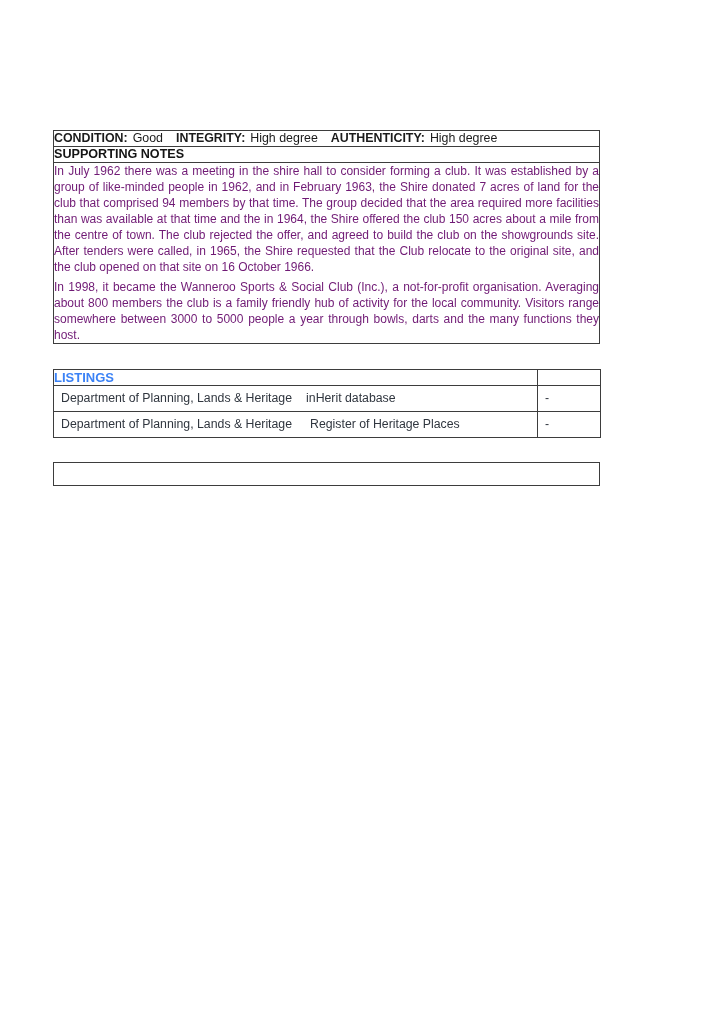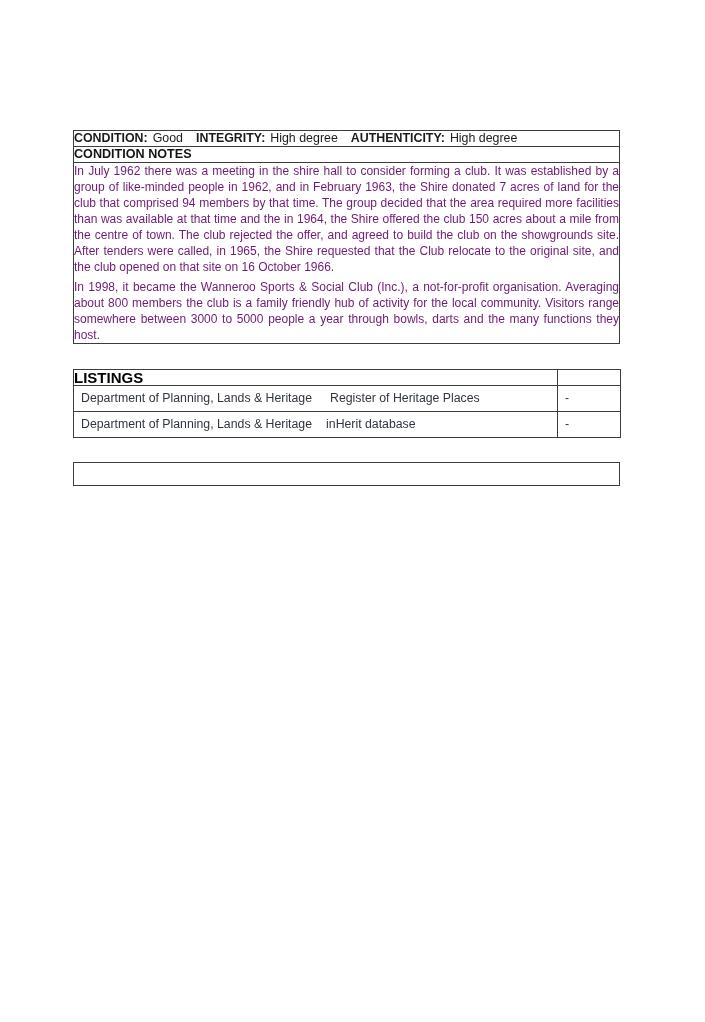--- a/index.html
+++ b/index.html
@@ -24,21 +24,20 @@
     width: 547px;
   }
 
   
   .block {
     width: 100%;
     border: 1px solid #3d3d3d;
     border-collapse: collapse;
     table-layout: fixed;
     background: #fff;
-    margin-left: 20px;
   }
   .block td {
     border: 1px solid #3d3d3d;
     padding: 0;
     vertical-align: top;
   }
 
   
   .cell-cond {
     padding: 4px 6px 5px 6px;
@@ -73,23 +72,23 @@
   .cell-notes p + p {
     margin-top: 4px;
   }
 
   
   .spacer-1 { height: 25px; }
   .spacer-2 { height: 24px; }
 
   .listing-title {
     padding: 5px 7px 6px 7px;
-    font-size: 15px;
+    font-size: 13px;
     font-weight: bold;
-    color: #000000;
+    color: #3b82f6;
     line-height: 15px;
   }
   .listing-blank { padding: 0; }
   .listing-row td {
     font-size: 12.3px;
     line-height: 15px;
     padding: 5px 7px 5px 7px;
     color: #30363f;
   }
   .listing-row .val {
@@ -118,21 +117,21 @@
 
   <table class="block">
     <colgroup>
         <col style="width:100%">
       </colgroup>
     <tbody>
       <tr>
         <td class="cell-cond"><b>CONDITION</b><b>:</b><span class="gap-n"></span><span>Good</span><span class="gap-w"></span><b>INTEGRITY:</b><span class="gap-n"></span><span>High degree</span><span class="gap-w"></span><b>AUTHENTICITY</b><b>:</b><span class="gap-n"></span><span>High degree</span></td>
       </tr>
       <tr>
-        <td class="cell-head">CONDITION NOTES</td>
+        <td class="cell-head">SUPPORTING NOTES</td>
       </tr>
       <tr>
         <td class="cell-notes">
           <p>In July 1962 there was a meeting in the shire hall to consider forming a club.  It was established by a group of  like-minded people in 1962, and in February 1963, the Shire donated 7 acres of land for the club that comprised 94 members by that time.  The group decided that the area required more facilities than was available at that time and the in 1964, the Shire offered the club 150 acres about a mile from the centre of town. The club rejected the offer, and agreed to build the club on the showgrounds site. After tenders were called, in 1965, the Shire requested that the Club relocate to the original site, and the club opened on that site on 16 October 1966.</p>
           <p>In 1998, it became the Wanneroo Sports &amp; Social Club (Inc.), a not-for-profit organisation. Averaging about 800 members the club is a family friendly hub of activity for the local community. Visitors range somewhere between 3000 to 5000 people a year through bowls, darts and the many functions they host.</p>
         </td>
       </tr>
     </tbody>
   </table>
 
@@ -143,26 +142,26 @@
         <col style="width:484px">
         <col style="width:63px">
       </colgroup>
     <tbody>
       <tr>
         <td class="listing-title">LISTINGS</td>
         <td class="listing-blank"></td>
       </tr>
 
       <tr class="listing-row">
-        <td><span class="lbl-main">Department of Planning, Lands &amp; Heritage</span><span class="lbl-sub pad-b">Register of Heritage Places</span></td>
+        <td><span class="lbl-main">Department of Planning, Lands &amp; Heritage</span><span class="lbl-sub pad-a">inHerit database</span></td>
         <td class="val">-</td>
       </tr>
 
       <tr class="listing-row">
-        <td><span class="lbl-main">Department of Planning, Lands &amp; Heritage</span><span class="lbl-sub pad-a">inHerit database</span></td>
+        <td><span class="lbl-main">Department of Planning, Lands &amp; Heritage</span><span class="lbl-sub pad-b">Register of Heritage Places</span></td>
         <td class="val">-</td>
       </tr>
 
 
     </tbody>
   </table>
 
   <div class="spacer-2"></div>
 
   <table class="block">

